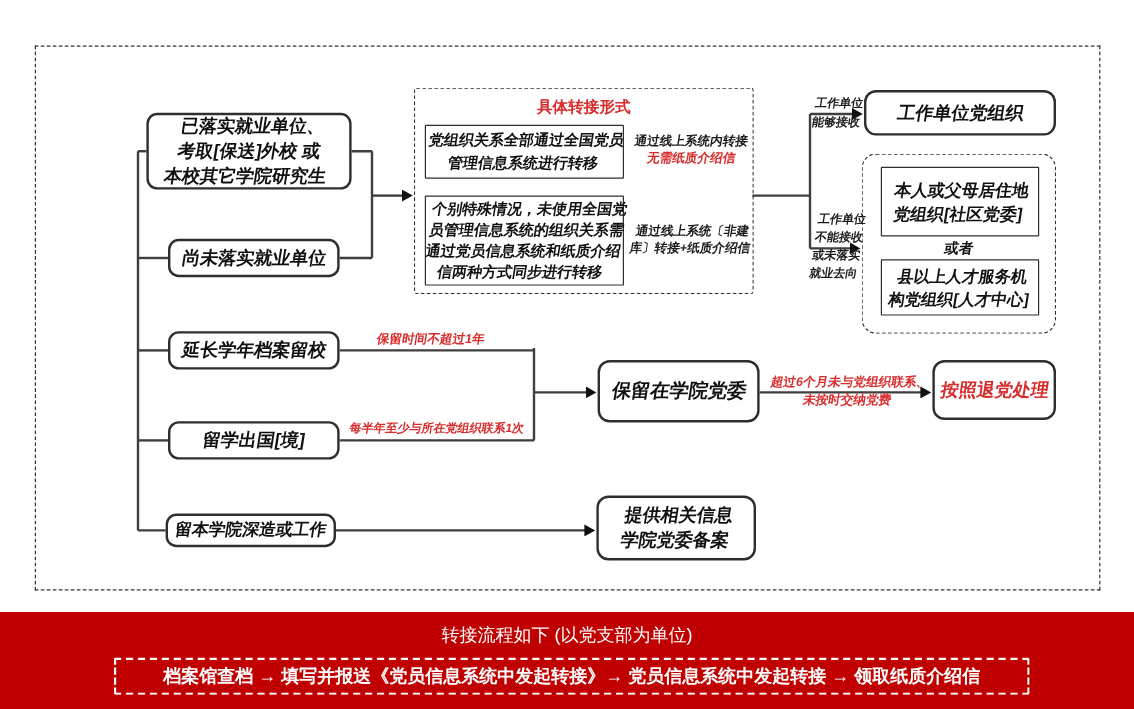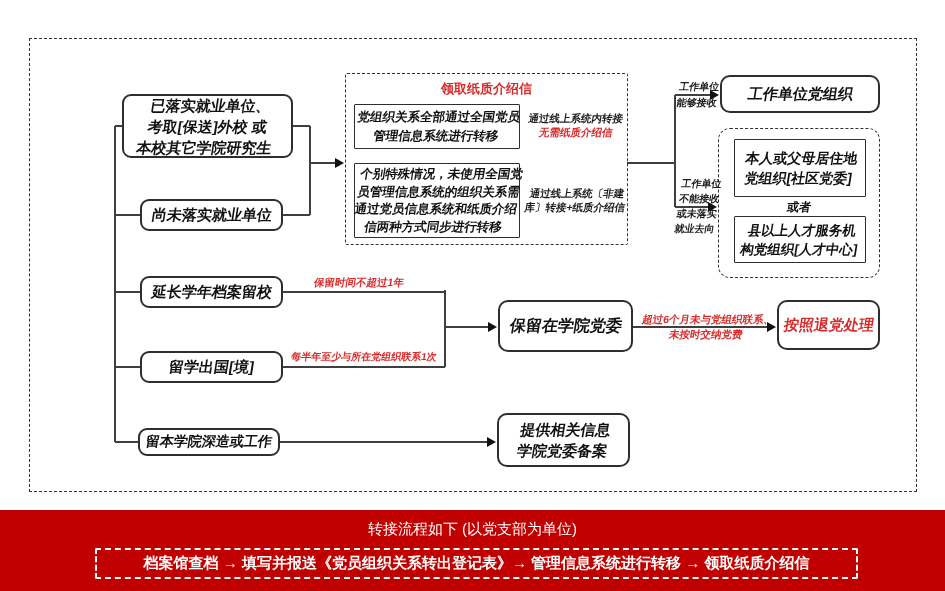--- a/index.html
+++ b/index.html
@@ -75,21 +75,21 @@
     <div class="slant">延长学年档案留校</div>
   </div>
   <div class="node" style="left:140px;top:351px;width:143px;height:32px;font-size:15px;">
     <div class="slant">留学出国[境]</div>
   </div>
   <div class="node" style="left:138px;top:428px;width:142px;height:28px;font-size:14px;">
     <div class="slant">留本学院深造或工作</div>
   </div>
 
   <div class="dashbox" style="left:345px;top:73px;width:283px;height:172px;border-radius:2px;">
-    <div class="abs" style="left:0;top:6px;width:100%;text-align:center;color:#d92b2b;font-weight:bold;font-size:13px;">领取纸质介绍信</div>
+    <div class="abs" style="left:0;top:6px;width:100%;text-align:center;color:#d92b2b;font-weight:bold;font-size:13px;">具体转接形式</div>
     <div class="node sharp" style="left:8px;top:30px;width:166px;height:45px;font-size:12.5px;line-height:19px;">
       <div class="ml slant">党组织关系全部通过全国党员
 管理信息系统进行转移</div>
     </div>
     <div class="abs" style="left:178px;top:37px;width:104px;text-align:center;font-size:10.5px;font-weight:bold;line-height:14px;">
       <div class="slant" style="color:#1c1c1c;">通过线上系统内转接</div>
       <div class="slant red-text">无需纸质介绍信</div>
     </div>
     <div class="node sharp" style="left:8px;top:89px;width:166px;height:75px;font-size:12.5px;line-height:17.5px;">
       <div class="ml slant">个别特殊情况，未使用全国党
@@ -141,17 +141,17 @@
   </div>
 
   <div class="node" style="left:497px;top:413px;width:133px;height:54px;font-size:15px;line-height:21px;border-radius:10px;">
     <div class="ml slant">提供相关信息
 学院党委备案</div>
   </div>
 
   <div class="footer-bar" style="background: rgb(192, 0, 0);">
     <div class="footer-title">转接流程如下 (以党支部为单位)</div>
     <div class="footer-steps">
-      <span>档案馆查档 → 填写并报送《党员组织关系转出登记表》→ 管理信息系统进行转移 → 领取纸质介绍信</span>
+      <span>档案馆查档 → 填写并报送《党员信息系统中发起转接》→ 党员信息系统中发起转接 → 领取纸质介绍信</span>
     </div>
   </div>
 
 </div>
 
 </body></html>

